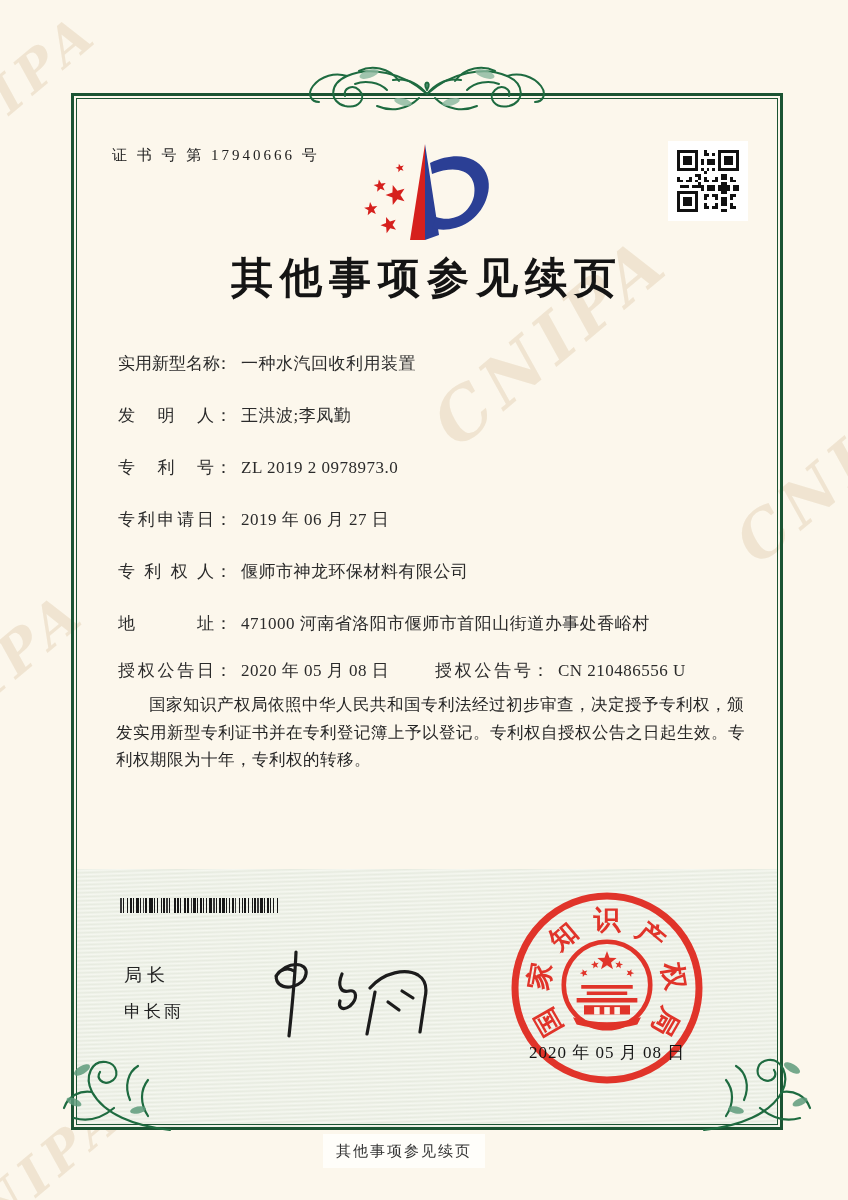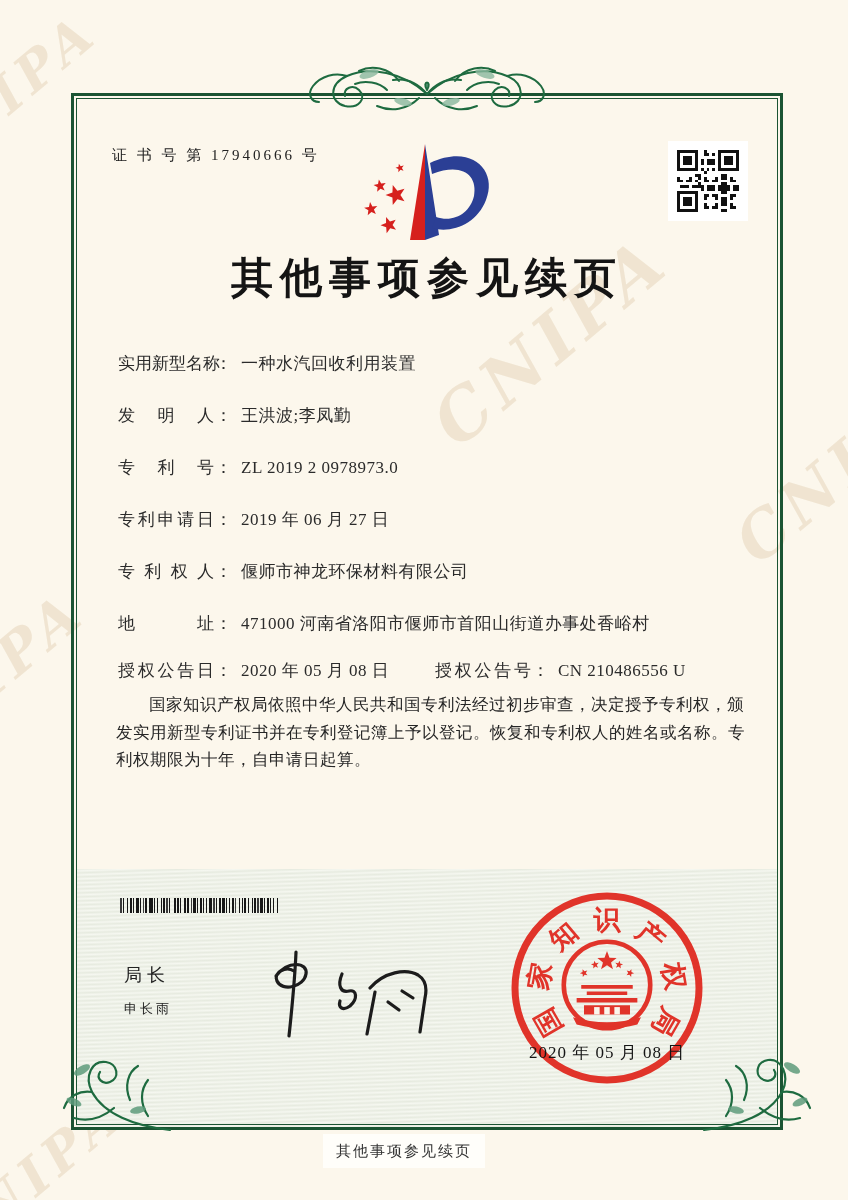--- a/index.html
+++ b/index.html
@@ -26,21 +26,21 @@
   .flabel{display:inline-flex;justify-content:space-between;width:96px;vertical-align:bottom;}
   .fcolon{margin-left:1px;}
   .fval{margin-left:9px;letter-spacing:.5px;margin-top:16px;}
   .grant2{position:absolute;left:317px;top:0;}
   .paras{position:absolute;left:116px;top:691px;width:632px;z-index:5;font-size:16.5px;
          line-height:27.5px;color:#262626;}
   .paras p{margin:0;text-indent:2em;letter-spacing:.5px;}
   .barcode{position:absolute;left:120px;top:898px;width:218px;height:15px;z-index:5;
            display:flex;align-items:stretch;}
   .signer-title{position:absolute;left:124px;top:963px;font-size:18px;letter-spacing:5px;z-index:5;}
-  .signer-name{position:absolute;left:124px;top:1000px;font-size:13px;letter-spacing:3px;z-index:5;}
+  .signer-name{position:absolute;left:124px;top:1000px;font-size:17px;letter-spacing:3px;z-index:5;}
   .sig{position:absolute;left:246px;top:944px;z-index:5;}
   .seal{position:absolute;left:502px;top:883px;z-index:6;opacity:.93;}
   .seal-date{position:absolute;left:512px;top:1041px;width:190px;text-align:center;font-size:17px;
              color:#151515;letter-spacing:1px;z-index:7;}
   .footer{position:absolute;left:71px;top:1096px;width:666px;text-align:center;font-size:15px;
           letter-spacing:2px;z-index:5;color:#333;}
   .note{position:absolute;left:323px;top:1134px;width:162px;height:34px;background:#fffefa;
         display:flex;align-items:center;justify-content:center;font-size:15px;letter-spacing:2px;
         z-index:5;color:#333;}
   .logo{position:absolute;left:358px;top:138px;z-index:5;}
@@ -398,21 +398,21 @@
           <span>授</span>
           <span>权</span>
           <span>公</span>
           <span>告</span>
           <span>号</span>
         </span><span class="fcolon">：</span><span class="fval">CN 210486556 U</span>
     </span>
   </div>
 
   <div class="paras">
-    <p>国家知识产权局依照中华人民共和国专利法经过初步审查，决定授予专利权，颁发实用新型专利证书并在专利登记簿上予以登记。恢复和专利权人的姓名或名称。专利权期限为十年，自申请日起算。</p>
+    <p>国家知识产权局依照中华人民共和国专利法经过初步审查，决定授予专利权，颁发实用新型专利证书并在专利登记簿上予以登记。专利权自授权公告之日起生效。专利权期限为十年，专利权的转移。</p>
   </div>
 
   <div class="barcode" id="barcode">
       <div style="width:2px;background:#3a3a3a"></div>
       <div style="width:1px;background:transparent"></div>
       <div style="width:1px;background:#171717"></div>
       <div style="width:3px;background:transparent"></div>
       <div style="width:1px;background:#171717"></div>
       <div style="width:2px;background:transparent"></div>
       <div style="width:2px;background:#171717"></div>

